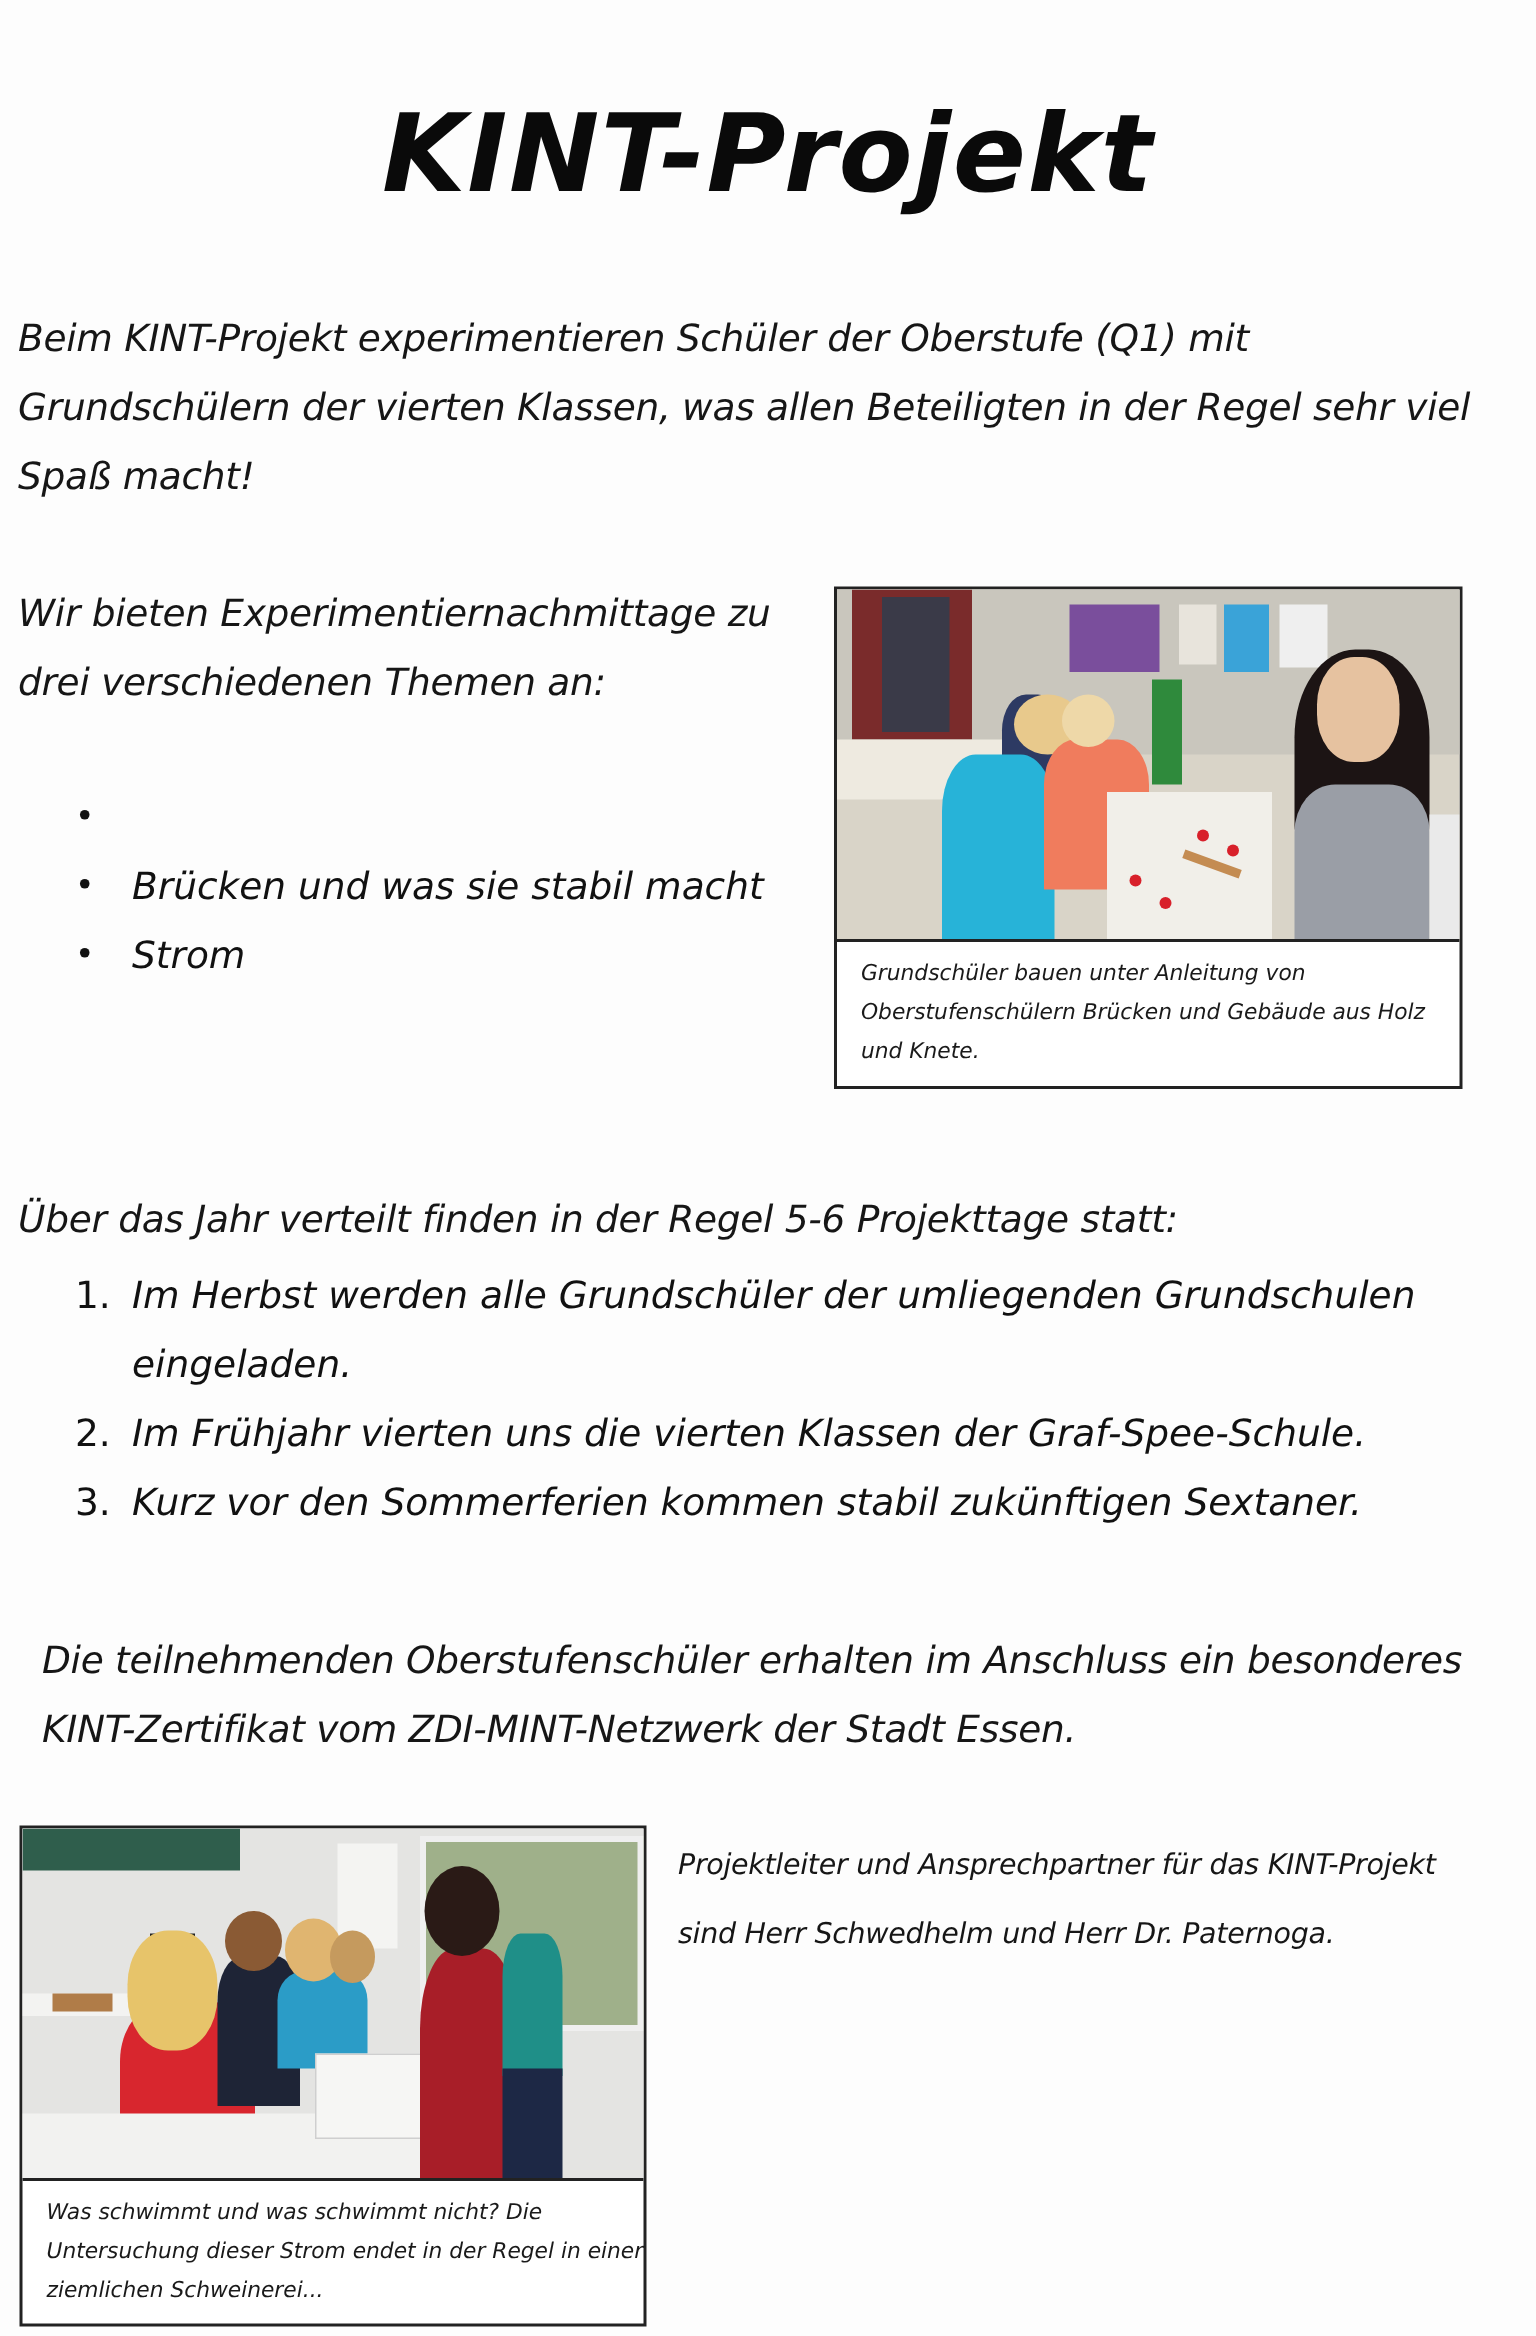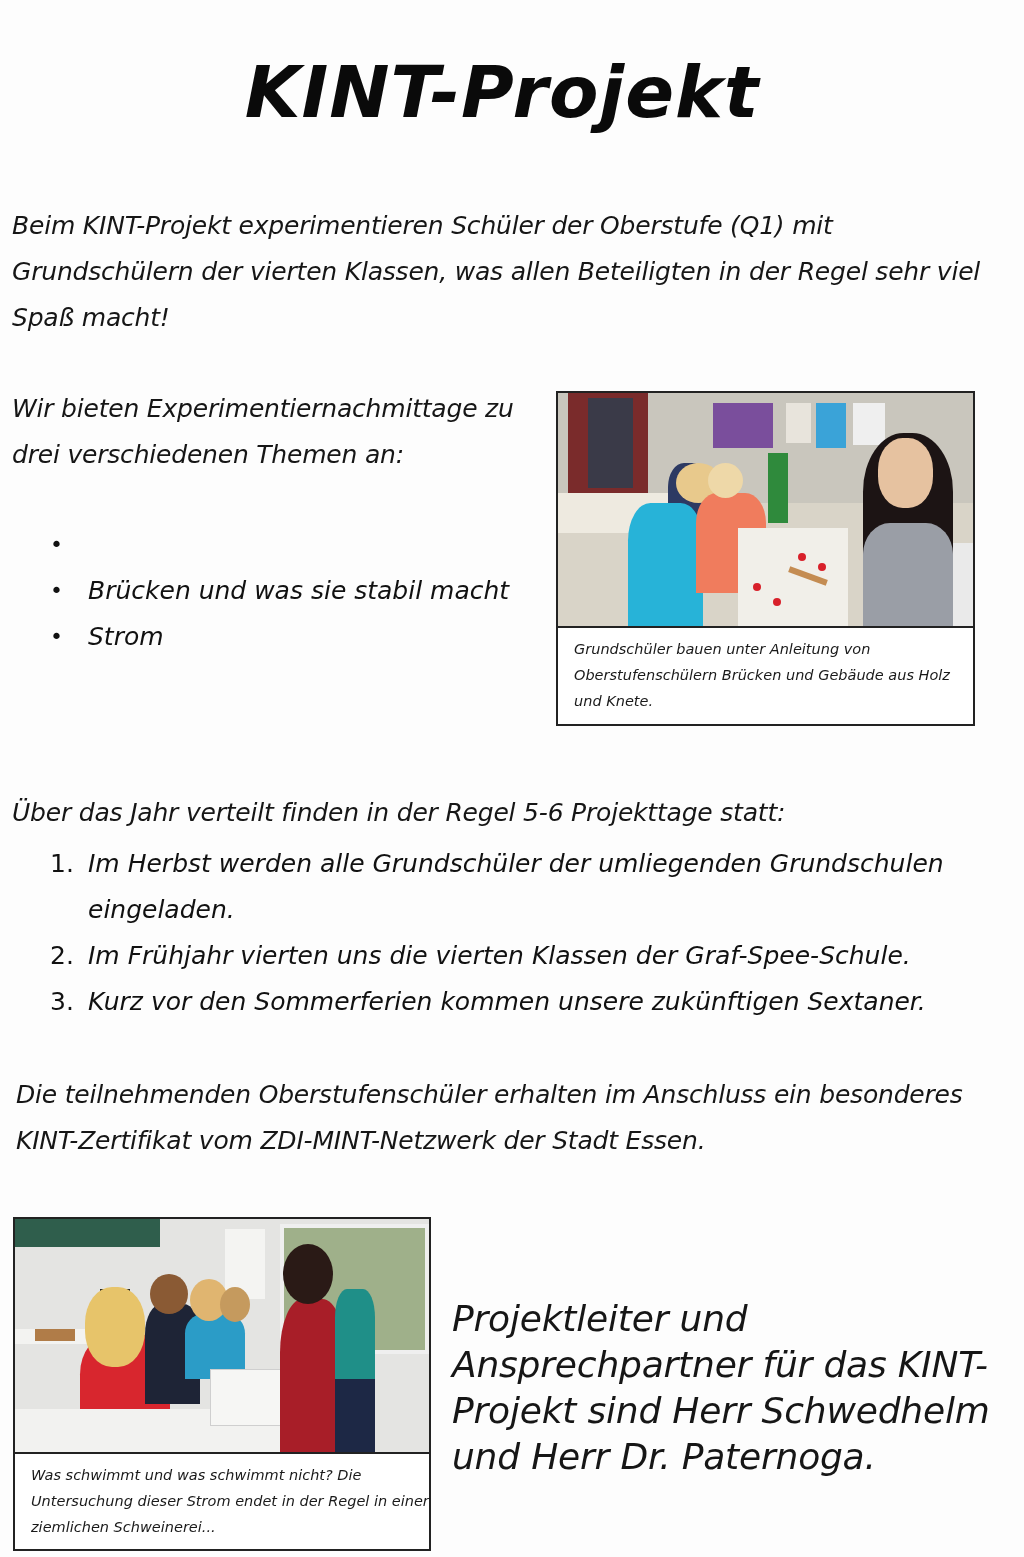--- a/index.html
+++ b/index.html
@@ -25,35 +25,35 @@
   .topics li { display: flex; align-items: center; }
   .topics .bullet { width: 38px; font-style: normal; font-size: 22px; }
   .p-days { top: 790px; width: 990px; }
   .days {
     position: absolute; left: 50px; top: 841px; width: 960px; margin: 0; padding: 0; list-style: none;
     font-size: 25px; line-height: 46px; font-style: oblique;
   }
   .days li { display: flex; }
   .days .num { width: 38px; flex: 0 0 38px; font-style: normal; }
   .p-cert { top: 1068px; width: 990px; }
-  .p-contact { top: 1296px; left: 452px; width: 540px; font-size: 36px; }
+  .p-contact { top: 1220px; left: 452px; width: 540px; font-size: 19px; }
 
   .figure { position: absolute; border: 2px solid #222; background: #fff; }
   .fig1 { left: 556px; top: 391px; width: 415px; height: 331px; }
   .fig2 { left: 13px; top: 1217px; width: 414px; height: 330px; }
   .photo { position: relative; width: 100%; height: 233px; overflow: hidden; border-bottom: 2px solid #222; }
   .caption {
     padding: 8px 0 0 16px; font-size: 14.5px; line-height: 26px; color: #1a1a1a; font-style: oblique;
   }
   .shape { position: absolute; }
 </style>
 </head>
 <body>
 
-<h1 class="title" style="margin:2px;">KINT-Projekt</h1>
+<h1 class="title" style="margin:12px;">KINT-Projekt</h1>
 
 <p class="para p-intro" style="margin:0;">Beim KINT-Projekt experimentieren Schüler der Oberstufe (Q1) mit Grundschülern der vierten Klassen, was allen Beteiligten in der Regel sehr viel Spaß macht!</p>
 
 <p class="para p-offer" style="margin:0;">Wir bieten Experimentiernachmittage zu drei verschiedenen Themen an:</p>
 
 <ul class="topics">
   <li>
       <span class="bullet">•</span>
     </li>
   <li>
@@ -102,25 +102,25 @@
   <li>
       <span class="num">1.</span>
       <span>Im Herbst werden alle Grundschüler der umliegenden Grundschulen eingeladen.</span>
     </li>
   <li>
       <span class="num">2.</span>
       <span>Im Frühjahr vierten uns die vierten Klassen der Graf-Spee-Schule.</span>
     </li>
   <li>
       <span class="num">3.</span>
-      <span>Kurz vor den Sommerferien kommen unsere zukünftigen Sextaner.</span>
+      <span>Kurz vor den Sommerferien kommen stabil zukünftigen Sextaner.</span>
     </li>
 </ol>
 
-<p class="para p-cert" style="margin:4px;font-style:italic;">Die teilnehmenden Oberstufenschüler erhalten im Anschluss ein besonderes KINT-Zertifikat vom ZDI-MINT-Netzwerk der Stadt Essen.</p>
+<p class="para p-cert" style="margin:16px;font-style:italic;">Die teilnehmenden Oberstufenschüler erhalten im Anschluss ein besonderes KINT-Zertifikat vom ZDI-MINT-Netzwerk der Stadt Essen.</p>
 
 <div class="figure fig2">
   <div class="photo" style="background:#e4e4e2;" title="Kinder untersuchen mit Oberstufenschülerinnen eine Wasserwanne">
     <div class="shape" style="left:0;top:0;width:145px;height:28px;background:#2f5e4c;"></div>
     <div class="shape" style="left:210px;top:10px;width:40px;height:70px;background:#f4f4f2;"></div>
     <div class="shape" style="left:265px;top:5px;width:149px;height:130px;background:#9fb08a;"></div>
     <div class="shape" style="left:265px;top:5px;width:149px;height:130px;border:4px solid #efefef;box-sizing:border-box;"></div>
     <div class="shape" style="left:0;top:110px;width:75px;height:15px;background:#f3f3f1;"></div>
     <div class="shape" style="left:20px;top:110px;width:40px;height:12px;background:#b07c48;"></div>
     <div class="shape" style="left:85px;top:70px;width:30px;height:40px;background:#222;"></div>

